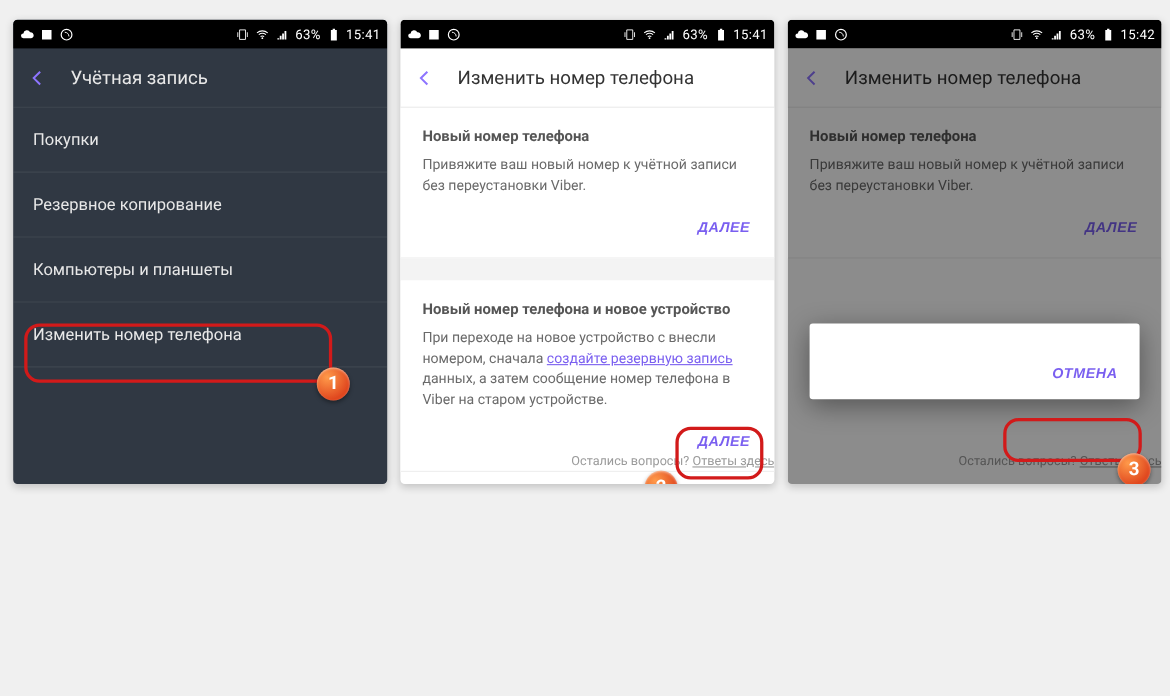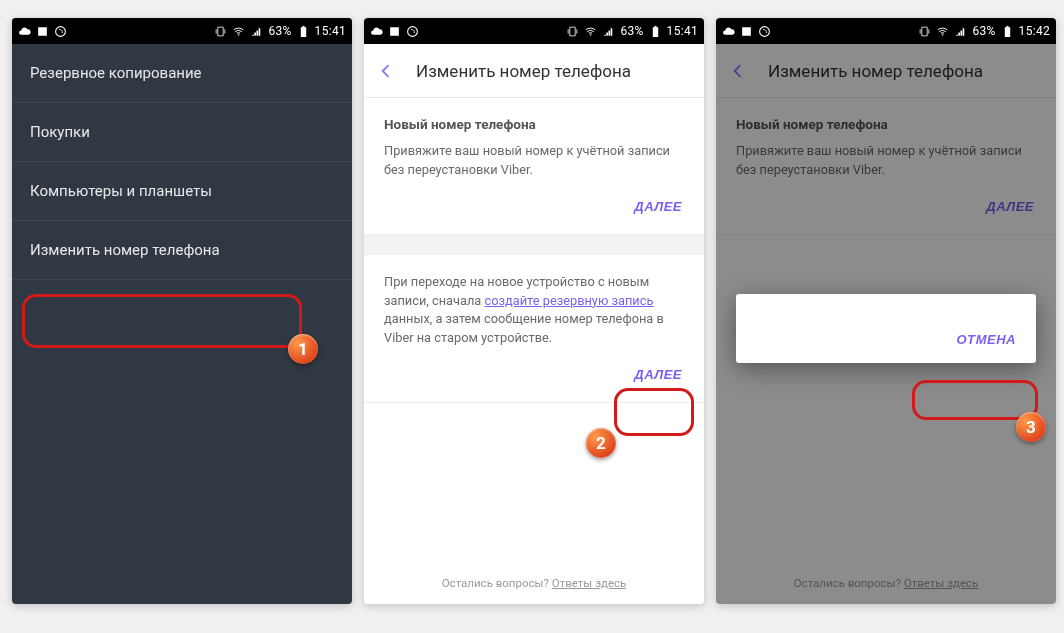--- a/index.html
+++ b/index.html
@@ -7,21 +7,21 @@
     background: #f0f0f0;
     font-family: Roboto, Arial, sans-serif;
     width: 1064px;
     height: 633px;
     display: flex;
     gap: 12px;
     padding: 18px 12px;
   }
   .phone {
     width: 340px;
-    height: 586px;
+    height: 422px;
     background: #fff;
     position: relative;
     border-radius: 4px;
     box-shadow: 0 2px 8px rgba(0,0,0,.2);
     overflow: hidden;
     display: flex;
     flex-direction: column;
     flex-shrink: 0;
   }
   .phone.dark { background: #303843; color: #e8e8e8; }
@@ -81,21 +81,21 @@
     font-size:13px;
     font-weight:600;
     letter-spacing:.5px;
     padding:6px 2px;
     background:none; border:none;font-style:italic;
   }
   .gap-card { height: 20px; background:#f3f3f3; }
 
   .footer-q {
     position:absolute; bottom:0; left:0; right:0;
-    text-align:center;
+    text-align:right;
     font-size:11.5px;
     color:#9a9a9a;
     padding:12px 0 14px 0;
   }
   .footer-q .link { text-decoration: underline; }
 
   
   .dim-wrap { position:relative; flex:1; }
   .dim-wrap::after {
     content:""; position:absolute; inset:0;
@@ -167,24 +167,30 @@
           <path d="M4 18h3v2H4zM8 14h3v6H8zM12 10h3v10h-3zM16 6h3v14h-3z"></path>
         </svg>
       <span>63%</span>
       <svg class="sb-icon" viewBox="0 0 24 24" fill="#fff">
           <path d="M7 4h10v18H7zM10 2h4v2h-4z"></path>
         </svg>
       <span>15:41</span>
     </div>
   </div>
 
+  <div class="header">
+    <svg class="back-icon" viewBox="0 0 24 24" fill="none" stroke="#8d74ff" stroke-width="2.2">
+        <path d="M15 5l-7 7 7 7"></path>
+      </svg>
+    <div class="header-title">Учётная запись</div>
+  </div>
 
   <div class="list">
+    <div class="list-item"><span>Покупки</span></div>
     <div class="list-item"><span>Резервное копирование</span></div>
-    <div class="list-item"><span>Покупки</span></div>
     <div class="list-item"><span>Компьютеры и планшеты</span></div>
     <div class="list-item"><span>Изменить номер телефона</span></div>
   </div>
 
   <div class="hl" style="left:10px; right:50px; top:276px; height:54px;"></div>
   <div class="badge" style="left:276px; top:316px;">
       <span>1</span>
     </div>
 </div>
 
@@ -233,22 +239,23 @@
     <div class="ctitle">Новый номер телефона</div>
     <div class="cbody">Привяжите ваш новый номер к учётной записи без переустановки Viber.</div>
     <div class="card-actions">
       <button class="flat-btn">ДАЛЕЕ</button>
     </div>
   </div>
 
   <div class="gap-card"></div>
 
   <div class="card">
+    <div class="ctitle">Новый номер телефона и новое устройство</div>
     <div class="cbody">
-      <span>При переходе на новое устройство с новым записи, сначала </span><span class="link">создайте резервную запись</span><span> данных, а затем сообщение номер телефона в Viber на старом устройстве.</span>
+      <span>При переходе на новое устройство с внесли номером, сначала </span><span class="link">создайте резервную запись</span><span> данных, а затем сообщение номер телефона в Viber на старом устройстве.</span>
     </div>
     <div class="card-actions">
       <button class="flat-btn">ДАЛЕЕ</button>
     </div>
   </div>
 
   <div class="footer-q">
     <span>Остались вопросы? </span><span class="link">Ответы здесь</span>
   </div>
 

